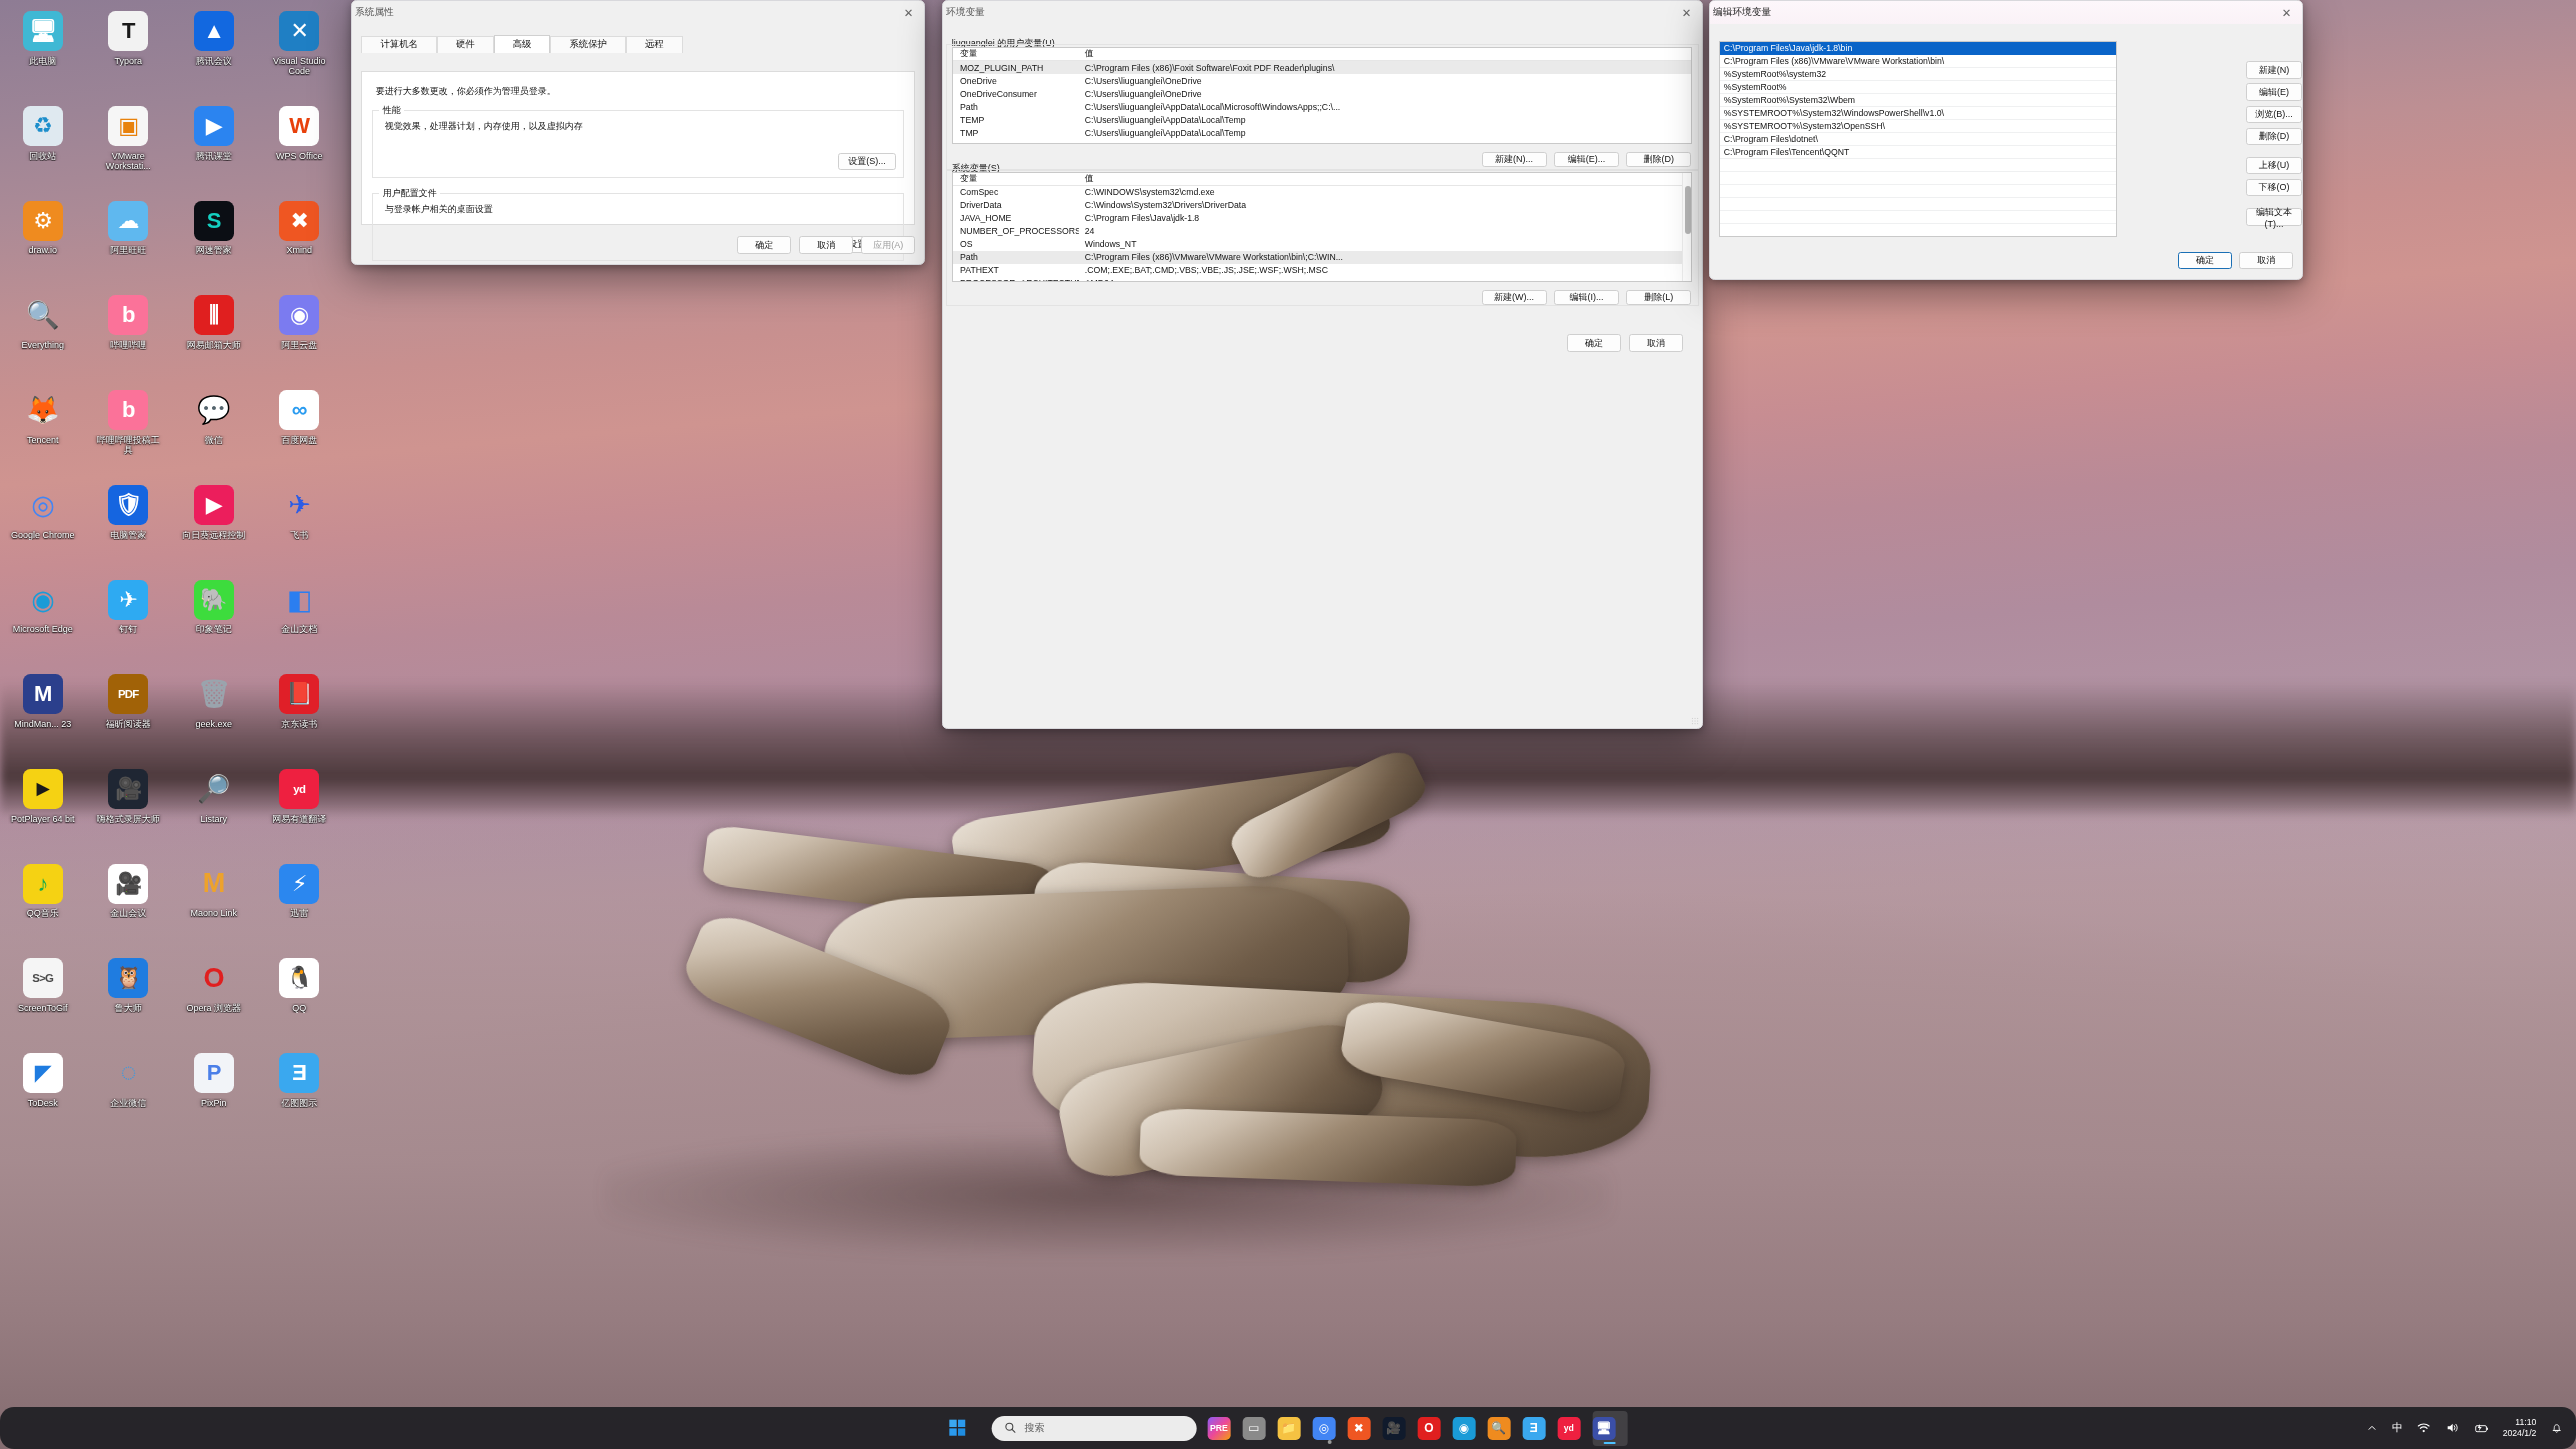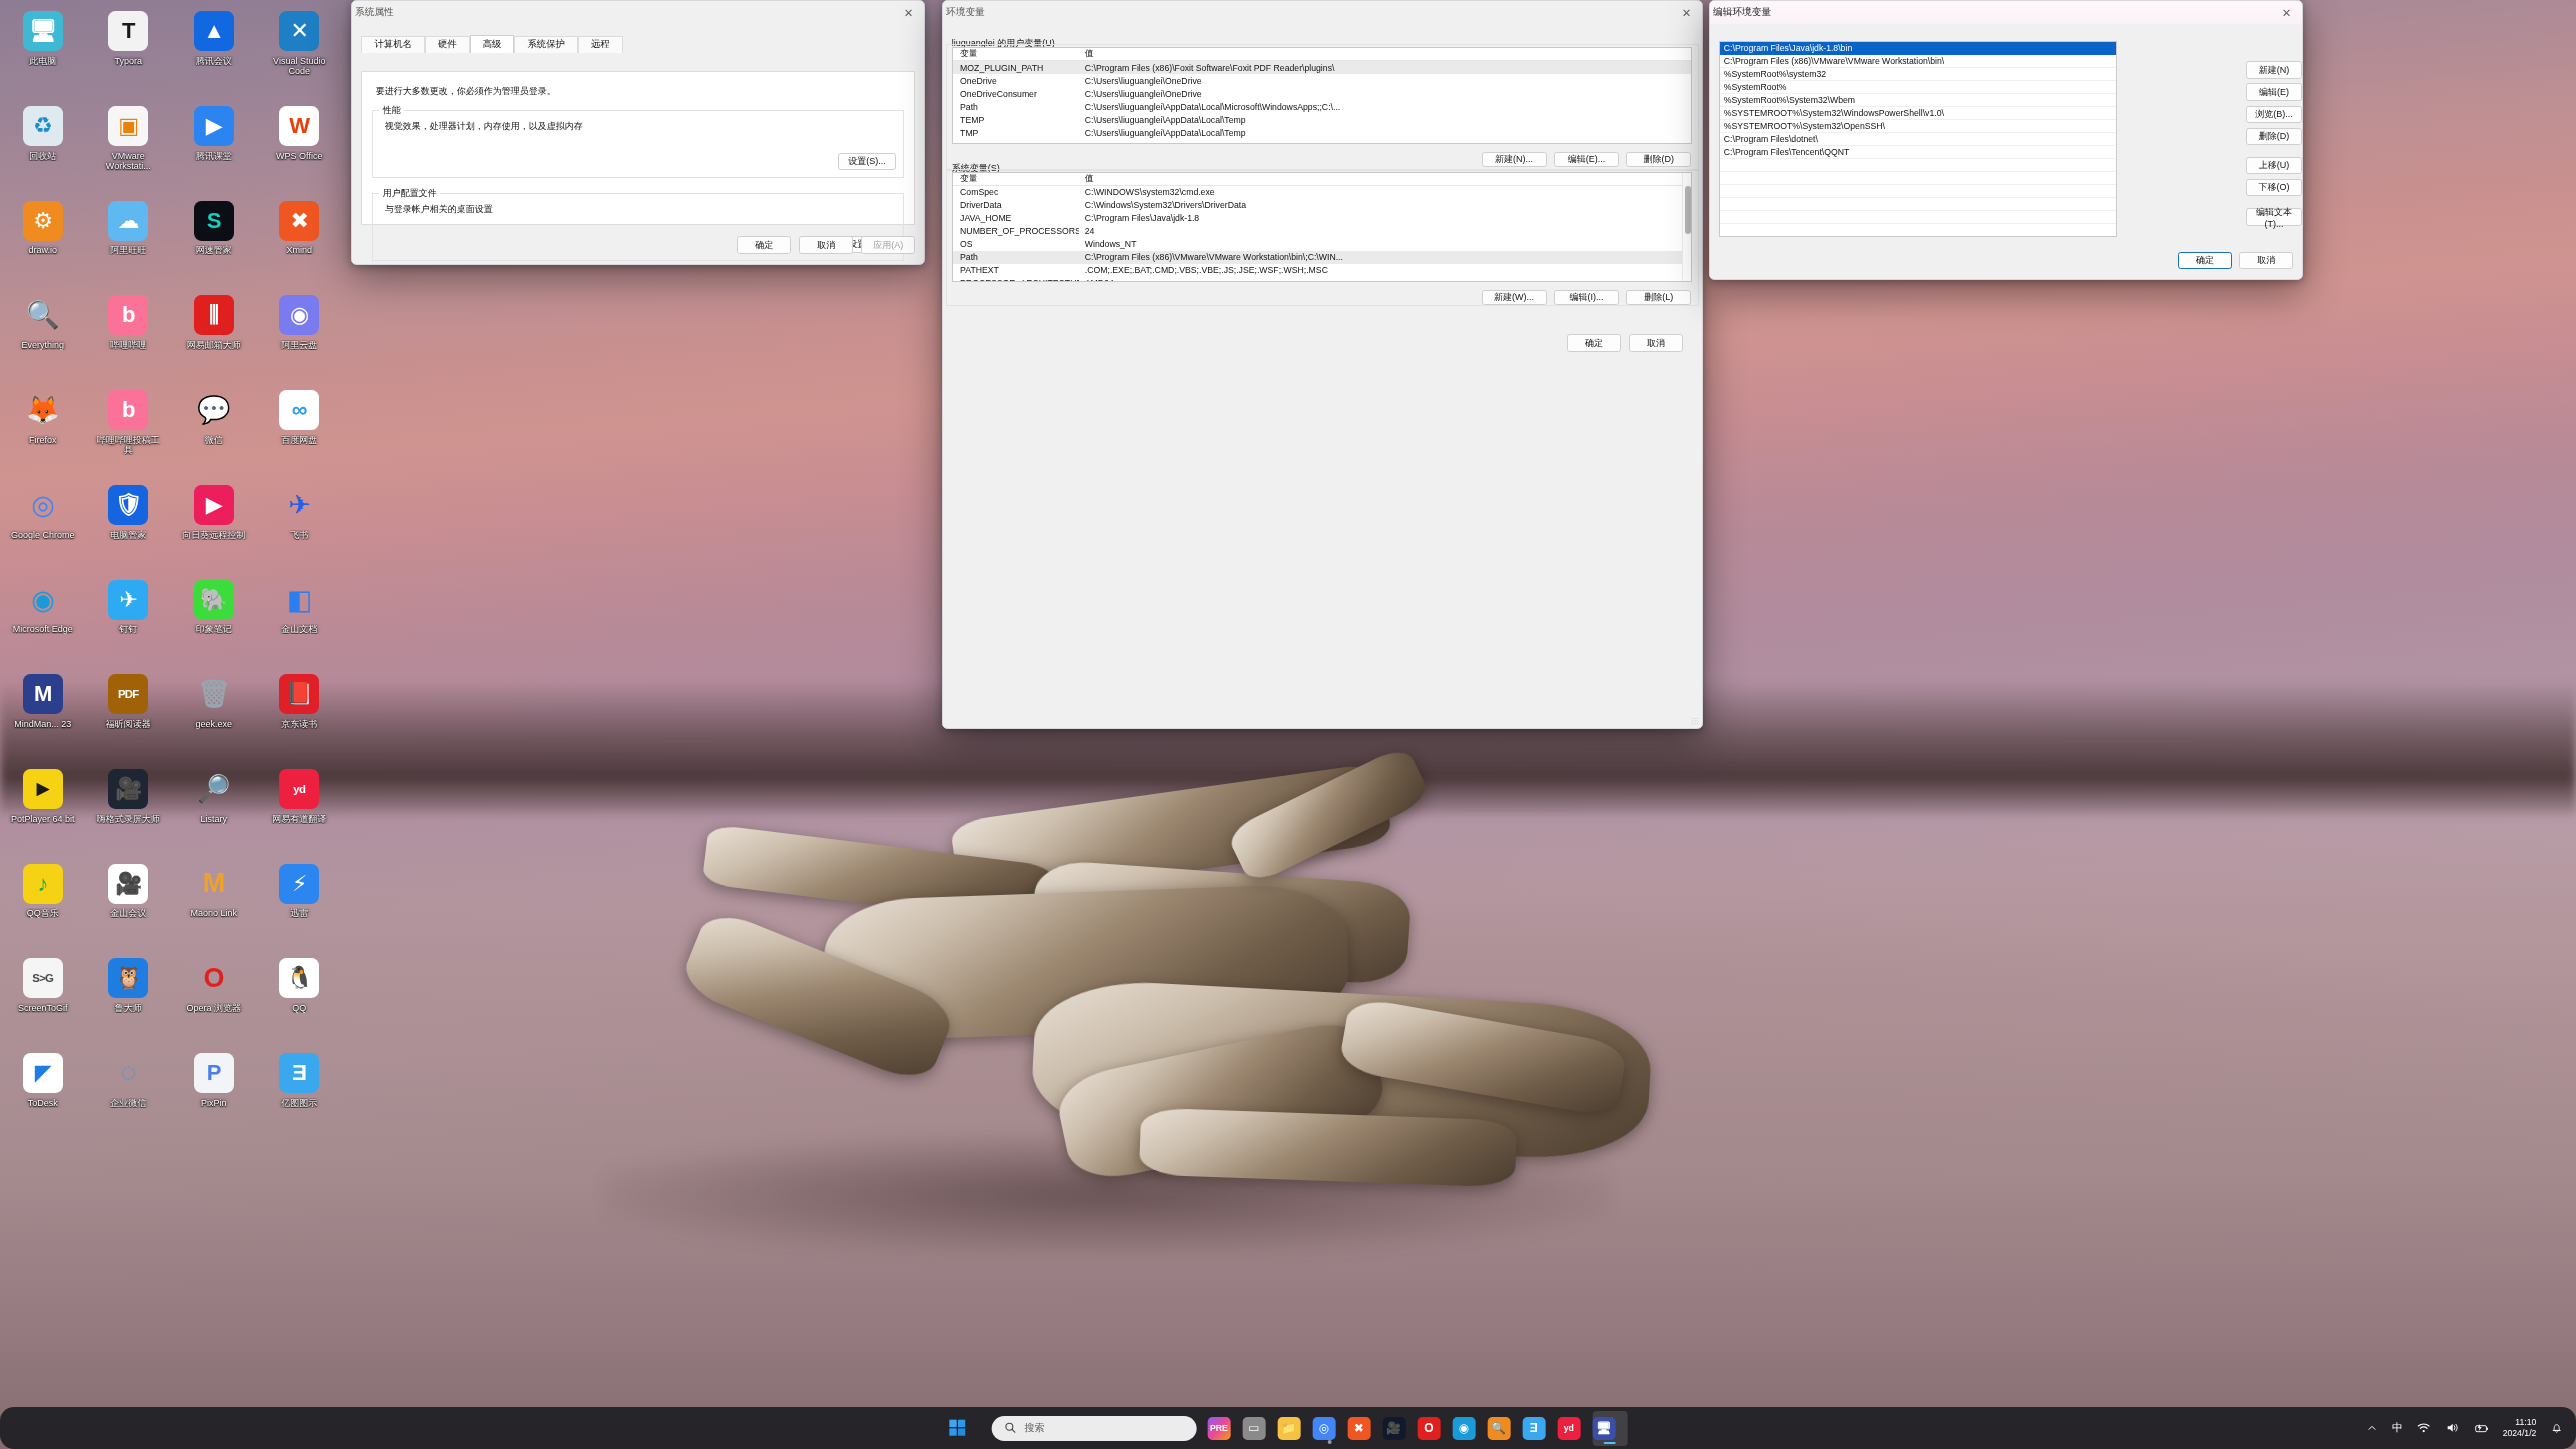--- a/index.html
+++ b/index.html
@@ -68,21 +68,21 @@
   .dlg-title.active { background: linear-gradient(180deg,#fdf7fb 0%, #faf2f7 100%); }
   .dlg-title.active .t { color:#1b1b1b; }
   .dlg-close { position:absolute; right:0; top:0; width:31px; height:23px;
                display:flex; align-items:center; justify-content:center; color:#666; font-size:11.4px; }
 
   .dlg-body { position:absolute; left:0; right:0; top:23px; bottom:0; }
 
   
   #sysprops { left:351px; top:0px; width:574px; height:265px; }
   #sysprops .tabstrip { display:flex; align-items:flex-end; height:18px; margin:10.7px 0 0 9.4px; }
-  .tab { height:17px; padding:0 12px; font-size:9.4px; color:#111; display:flex; align-items:center;
+  .tab { height:17px; padding:0 18px; font-size:9.4px; color:#111; display:flex; align-items:center;
          background:#fafafa; border:0.7px solid #dcdcdc; border-bottom:none; }
   .tab.sel { background:#fff; height:18px; border-color:#d0d0d0; position:relative; z-index:2; }
   #sysprops .pane { position:absolute; left:9.4px; right:8.7px; top:47px; bottom:39px;
                     background:#fff; border:0.7px solid #dcdcdc; }
   .lead { position:absolute; left:13.4px; top:12.7px; font-size:9px; color:#111; }
   .gbox { position:absolute; left:10px; right:10px; border:0.7px solid #e3e3e3; }
   .gbox > .lbl { position:absolute; left:6px; top:-6.7px; background:#fff; padding:0 3.4px; font-size:9px; color:#111; }
   .gbox > .desc { position:absolute; left:11.4px; top:9.4px; font-size:9px; color:#111; }
   .btn { background:#fdfdfd; border:0.7px solid #cfcfcf; border-radius:2.7px; font-size:9px; color:#111;
          display:flex; align-items:center; justify-content:center; font-family:inherit; }
@@ -221,21 +221,21 @@
     <div class="dicon">
       <div class="glyph" style="background: rgb(224, 31, 31); color: rgb(255, 255, 255);">⫼</div>
       <div class="cap">网易邮箱大师</div>
     </div>
     <div class="dicon">
       <div class="glyph" style="background: rgb(123, 123, 240); color: rgb(255, 255, 255);">◉</div>
       <div class="cap">阿里云盘</div>
     </div>
     <div class="dicon">
       <div class="glyph" style="background: transparent; color: rgb(255, 113, 57); font-size: 27px;">🦊</div>
-      <div class="cap">Firefox</div>
+      <div class="cap">Tencent</div>
     </div>
     <div class="dicon">
       <div class="glyph" style="background: rgb(251, 114, 153); color: rgb(255, 255, 255);">b</div>
       <div class="cap">哔哩哔哩投稿工具</div>
     </div>
     <div class="dicon">
       <div class="glyph" style="background: transparent; color: rgb(45, 193, 0); font-size: 27px;">💬</div>
       <div class="cap">微信</div>
     </div>
     <div class="dicon">

